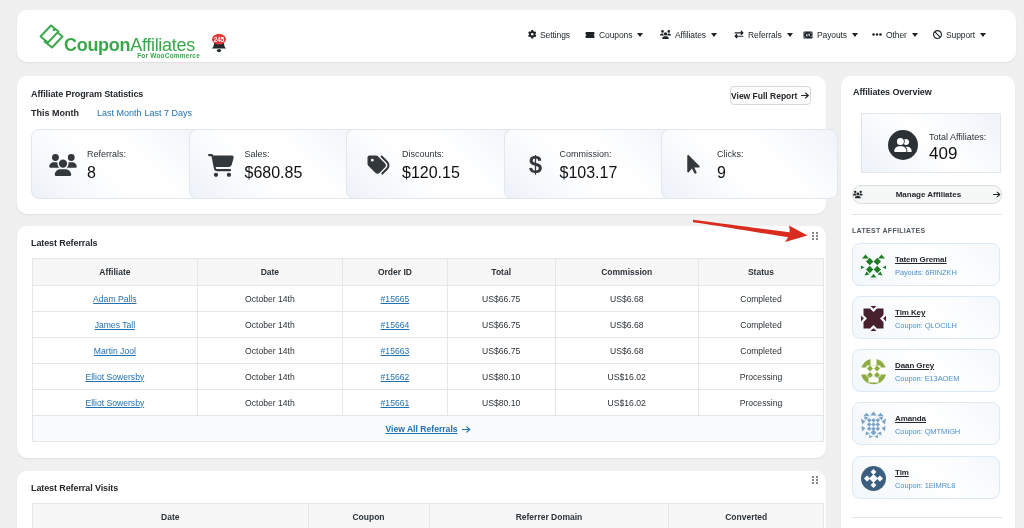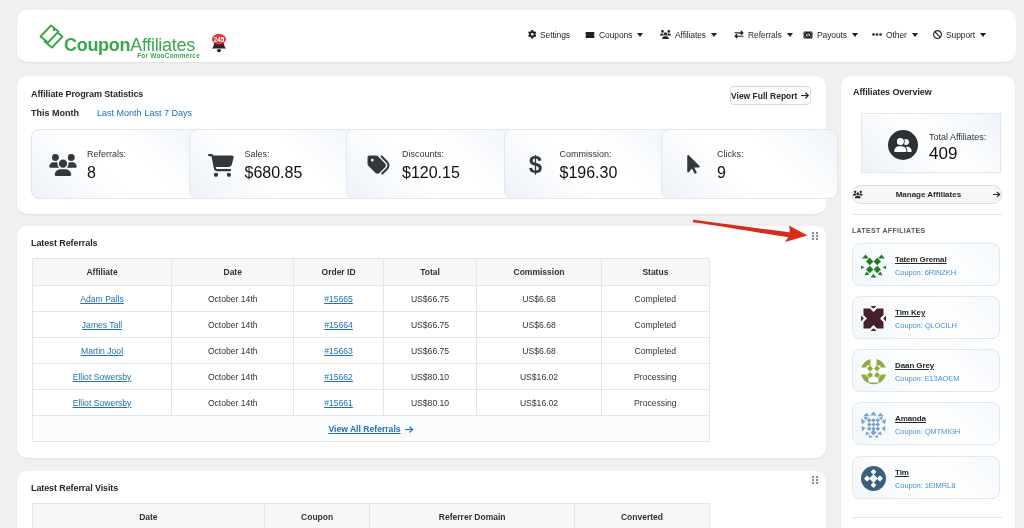--- a/index.html
+++ b/index.html
@@ -28,21 +28,21 @@
 .ptitle { position:absolute; font-size:9px; font-weight:bold; letter-spacing:-0.1px; color:#23282d; }
 
 
 .scard { position:absolute; top:53px; width:177px; height:70px; border:1px solid #e3e6ea; border-radius:8px;
   background:linear-gradient(45deg,#edf2f9 0%,#ffffff 42%,#ffffff 60%,#eff4fa 100%); }
 .scard .icon { position:absolute; left:15px; top:0; height:70px; width:32px; display:flex; align-items:center; justify-content:center; }
 .scard .lbl { position:absolute; left:55px; top:19px; font-size:9px; color:#2c3338; }
 .scard .val { position:absolute; left:55px; top:34px; font-size:16px; color:#111; }
 
 
-table { border-collapse:collapse; width:678px; font-size:8.6px; color:#2c3338; }
+table { border-collapse:collapse; width:792px; font-size:8.6px; color:#2c3338; }
 table, th, td { border:1px solid #e4e6e9; }
 th { background:#f7f7f8; font-weight:bold; font-size:8.5px; height:27px; text-align:center; }
 td { height:26px; text-align:center; background:#fff; }
 td.foot { background:#fafbfc; }
 td a { color:#2271b1; }
 
 
 .acard { position:absolute; left:11px; width:148px; height:43px; border:1px solid #dde9f4; border-radius:8px;
   background:linear-gradient(45deg,#f2f7fb 0%,#ffffff 55%,#f4f8fc 100%); }
 .acard .ic { position:absolute; left:6.5px; top:8px; width:27px; height:27px; }
@@ -163,21 +163,21 @@
         </svg>
     </div>
     <div class="lbl">Discounts:</div>
       <div class="val">$120.15</div>
   </div>
   <div class="scard" style="left:486.5px">
     <div class="icon">
         <span style="font-size:24px;font-weight:bold;color:#33383d;line-height:1">$</span>
       </div>
     <div class="lbl">Commission:</div>
-      <div class="val">$196.30</div>
+      <div class="val">$103.17</div>
   </div>
   <div class="scard" style="left:644px">
     <div class="icon">
       <svg width="15" height="20" viewBox="0 0 320 512" fill="#33383d">
           <path d="M0 55.2V426c0 12.2 9.9 22 22 22c6.3 0 12.4-2.7 16.6-7.5L121.2 346l58.1 116.3c7.9 15.8 27.1 22.2 42.9 14.3s22.2-27.1 14.3-42.9L179.8 320H297.9c12.2 0 22.1-9.9 22.1-22.1c0-6.3-2.7-12.3-7.4-16.5L38.6 8.7C34.3 4.9 28.9 2.8 23.4 2.8C10.5 2.8 0 13.3 0 26.2V55.2z"></path>
         </svg>
     </div>
     <div class="lbl">Clicks:</div>
       <div class="val">9</div>
   </div>
@@ -321,21 +321,21 @@
         <path d="M9.7 13.8 L13.4 17.5 L9.7 21.2 L6 17.5 Z"></path>
           <path d="M17.3 13.8 L21 17.5 L17.3 21.2 L13.6 17.5 Z"></path>
         <path d="M1 13.5 L4.5 15.5 L1 17 Z"></path>
           <path d="M26 13.5 L22.5 15.5 L26 17 Z"></path>
         <path d="M6.5 19.5 L9.5 22.5 L4.5 23.5 Z"></path>
           <path d="M20.5 19.5 L22.5 23.5 L17.5 22.5 Z"></path>
         <path d="M13.5 22 L16.5 25.5 H10.5 Z"></path>
       </g>
     </svg>
     <div class="nm">Tatem Gremal</div>
-      <div class="cp">Coupon: 6RINZKH</div>
+      <div class="cp">Payouts: 6RINZKH</div>
   </div>
   <div class="acard" style="top:220px">
     <svg class="ic" viewBox="0 0 27 27">
       <g fill="#47202e">
         <path d="M3.5 3.5 H10 L13.5 7 L17 3.5 H23.5 V10 L20 13.5 L23.5 17 V23.5 H17 L13.5 20 L10 23.5 H3.5 V17 L7 13.5 L3.5 10 Z"></path>
         <path d="M10.5 1 H16.5 L13.5 3.8 Z"></path>
         <path d="M10.5 26 H16.5 L13.5 23.2 Z"></path>
         <path d="M1 10.5 V16.5 L3.8 13.5 Z"></path>
         <path d="M26 10.5 V16.5 L23.2 13.5 Z"></path>
       </g>

